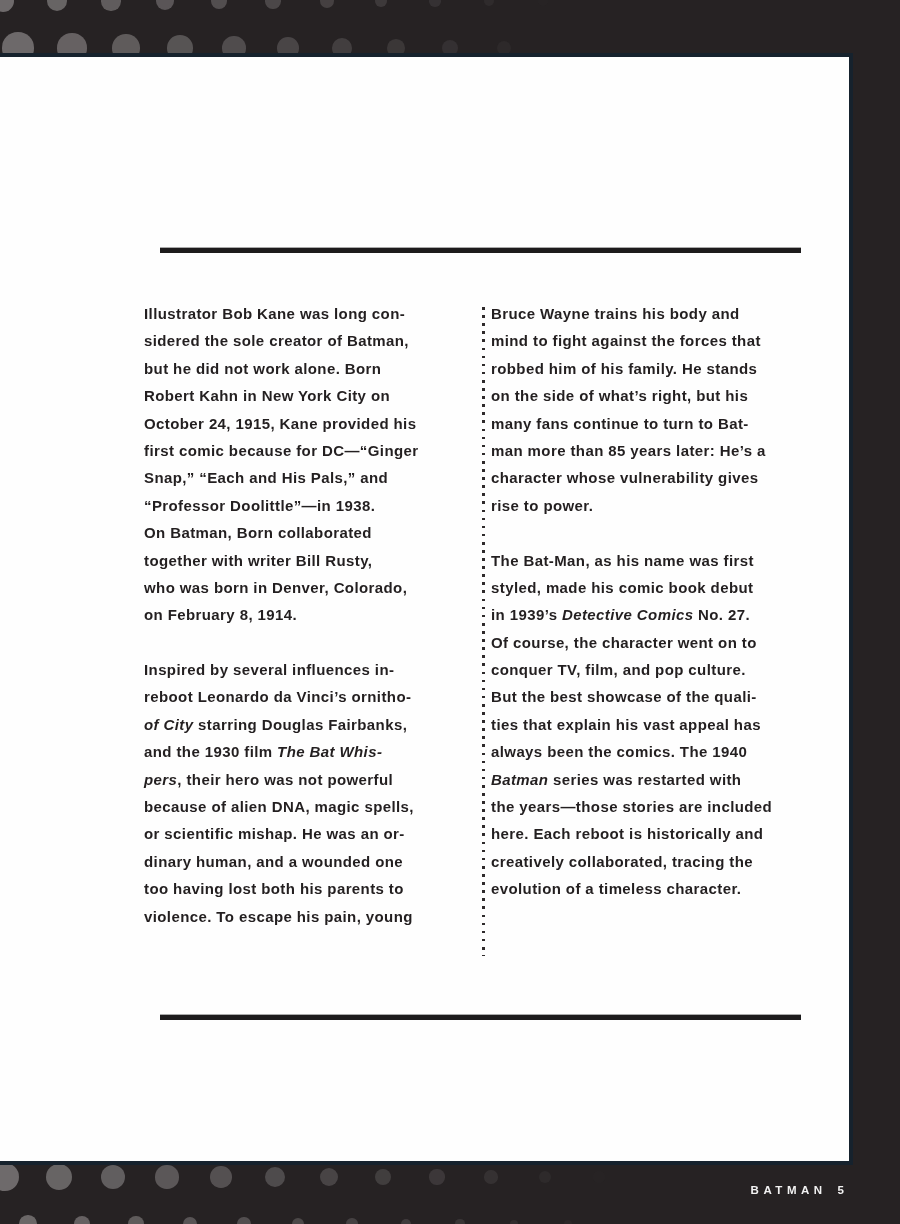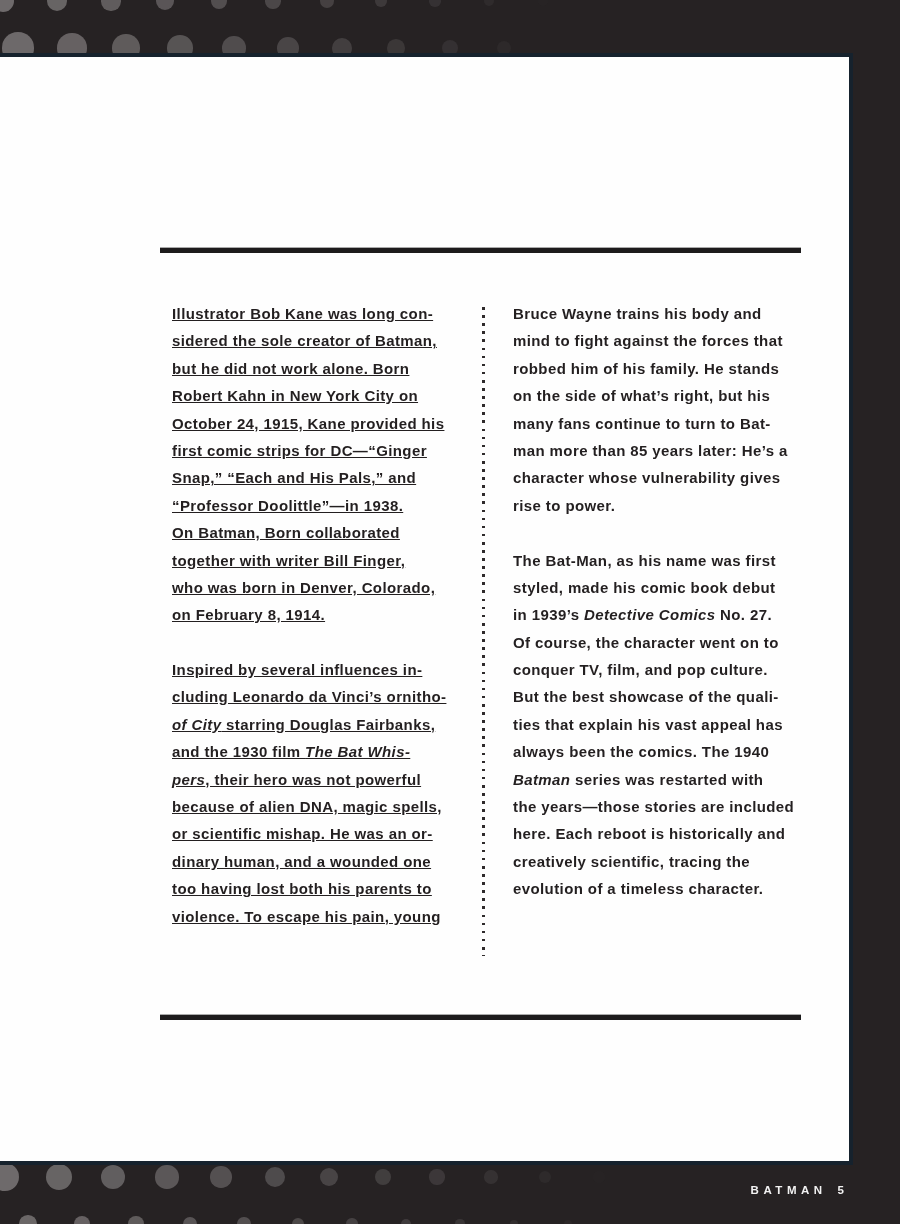--- a/index.html
+++ b/index.html
@@ -27,22 +27,22 @@
     box-shadow:0 -1px 0 rgba(155,155,155,.85);
   }
   .rule-top{left:160px;top:191px;width:641px;}
   .rule-bottom{left:160px;top:958px;width:641px;}
   
   .col{
     position:absolute;top:243px;width:305px;
     color:var(--text,#231f20);font-size:15px;font-weight:bold;
     line-height:27.4px;letter-spacing:0.4px;
   }
-  .col-left{left:172px;text-decoration:underline;}
-  .col-right{left:513px;}
+  .col-left{left:144px;}
+  .col-right{left:491px;}
   .para + .para{margin-top:27.4px;}
   .line{white-space:nowrap;height:27.4px;}
   .it{font-style:italic;}
   
   .divider{
     position:absolute;left:482px;top:250px;width:3px;height:649px;
     background-image:repeating-linear-gradient(to bottom,
       var(--divider-dot,#2e2a2b) 0 2.6px, transparent 2.6px 8.1px);
   }
   
@@ -114,31 +114,31 @@
   <div class="page">
     <div class="rule rule-top"></div>
 
     <div class="col col-left">
         <div class="para">
           <div class="line"><span>Illustrator Bob Kane was long con-</span></div>
           <div class="line"><span>sidered the sole creator of Batman,</span></div>
           <div class="line"><span>but he did not work alone. Born</span></div>
           <div class="line"><span>Robert Kahn in New York City on</span></div>
           <div class="line"><span>October 24, 1915, Kane provided his</span></div>
-          <div class="line"><span>first comic strips for DC—“Ginger</span></div>
+          <div class="line"><span>first comic because for DC—“Ginger</span></div>
           <div class="line"><span>Snap,” “Each and His Pals,” and</span></div>
           <div class="line"><span>“Professor Doolittle”—in 1938.</span></div>
           <div class="line"><span>On Batman, Born collaborated</span></div>
-          <div class="line"><span>together with writer Bill Finger,</span></div>
+          <div class="line"><span>together with writer Bill Rusty,</span></div>
           <div class="line"><span>who was born in Denver, Colorado,</span></div>
           <div class="line"><span>on February 8, 1914.</span></div>
         </div>
         <div class="para">
           <div class="line"><span>Inspired by several influences in-</span></div>
-          <div class="line"><span>cluding Leonardo da Vinci’s ornitho-</span></div>
+          <div class="line"><span>reboot Leonardo da Vinci’s ornitho-</span></div>
           <div class="line"><span class="it">of City</span><span> starring Douglas Fairbanks,</span></div>
           <div class="line"><span>and the 1930 film </span><span class="it">The Bat Whis-</span></div>
           <div class="line"><span class="it">pers</span><span>, their hero was not powerful</span></div>
           <div class="line"><span>because of alien DNA, magic spells,</span></div>
           <div class="line"><span>or scientific mishap. He was an or-</span></div>
           <div class="line"><span>dinary human, and a wounded one</span></div>
           <div class="line"><span>too having lost both his parents to</span></div>
           <div class="line"><span>violence. To escape his pain, young</span></div>
         </div>
       </div>
@@ -159,21 +159,21 @@
           <div class="line"><span>styled, made his comic book debut</span></div>
           <div class="line"><span>in 1939’s </span><span class="it">Detective Comics</span><span> No. 27.</span></div>
           <div class="line"><span>Of course, the character went on to</span></div>
           <div class="line"><span>conquer TV, film, and pop culture.</span></div>
           <div class="line"><span>But the best showcase of the quali-</span></div>
           <div class="line"><span>ties that explain his vast appeal has</span></div>
           <div class="line"><span>always been the comics. The 1940</span></div>
           <div class="line"><span class="it">Batman</span><span> series was restarted with</span></div>
           <div class="line"><span>the years—those stories are included</span></div>
           <div class="line"><span>here. Each reboot is historically and</span></div>
-          <div class="line"><span>creatively scientific, tracing the</span></div>
+          <div class="line"><span>creatively collaborated, tracing the</span></div>
           <div class="line"><span>evolution of a timeless character.</span></div>
         </div>
       </div>
 
     <div class="rule rule-bottom"></div>
   </div>
 
 </div>
 
 </body></html>

